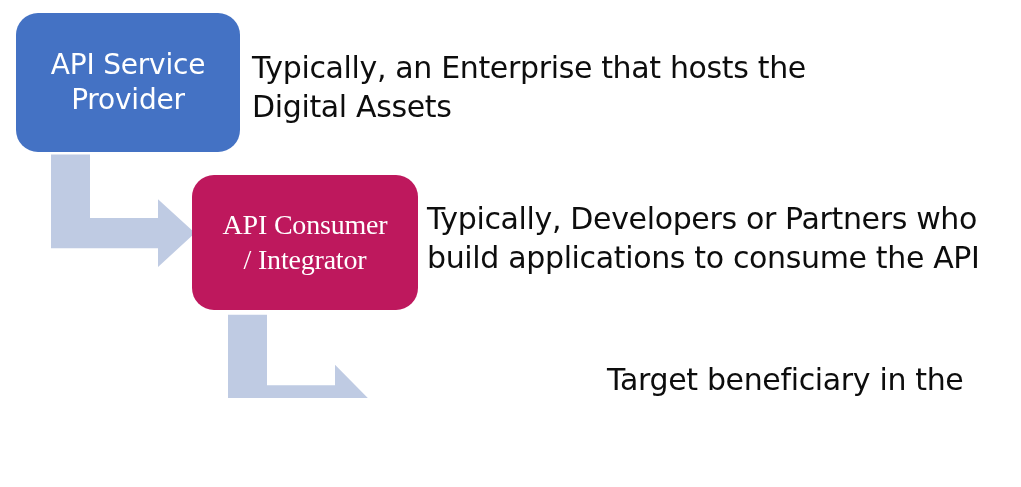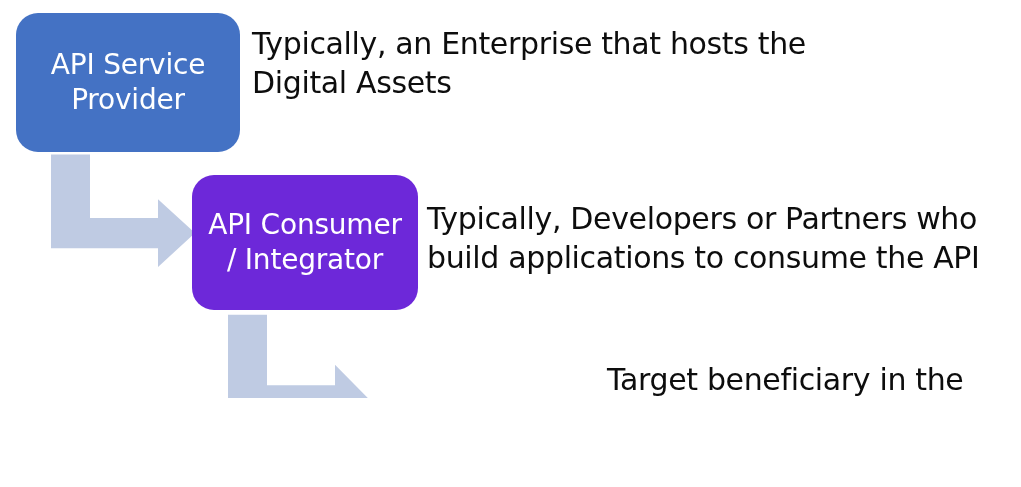--- a/index.html
+++ b/index.html
@@ -44,21 +44,21 @@
     color: #0d0d0d;
     font-size: 30px;
     line-height: 1.30;
     letter-spacing: -0.35px;
     white-space: pre-line;
     z-index: 2;
   }
 
   
   #box-provider   { left: 16px;  top: 13px;  width: 224px; height: 139px; }
-  #desc-provider  { left: 252px; top: 24px;  width: 610px; }
+  #desc-provider  { left: 252px; top: 48px;  width: 610px; }
 
   
   #arrow-1        { left: 48px;  top: 152px; width: 150px; height: 124px; }
   #box-consumer   { left: 192px; top: 175px; width: 226px; height: 135px; }
   #desc-consumer  { left: 427px; top: 199px; width: 600px; }
 
   
   #arrow-2        { left: 225px; top: 312px; width: 150px; height: 136px; }
   #box-enduser    { left: 368px; top: 335px; width: 226px; height: 138px; }
   #desc-enduser   { left: 607px; top: 360px; width: 410px; }
@@ -76,21 +76,21 @@
     <path d="M 3,3 L 42,3 L 42,78 L 110,78 L 110,56 L 147,96 L 110,136 L 110,114 L 3,114 Z" fill="#BFCBE3" transform="scale(1,0.94)"></path>
   </svg>
 
   <div id="box-provider" class="node-box" style="background: rgb(68, 114, 196); color: rgb(255, 255, 255);">
     <span class="node-label">API Service
 Provider</span>
   </div>
   <div id="desc-provider" class="desc" style="color: rgb(13, 13, 13);">Typically, an Enterprise that hosts the
 Digital Assets</div>
 
-  <div id="box-consumer" class="node-box" style="background: #6d28d9; color: rgb(255, 255, 255);">
+  <div id="box-consumer" class="node-box" style="background: #be185d; color: rgb(255, 255, 255); font-family: Liberation Serif, serif;">
     <span class="node-label">API Consumer
 / Integrator</span>
   </div>
   <div id="desc-consumer" class="desc" style="color: rgb(13, 13, 13);">Typically, Developers or Partners who
 build applications to consume the API</div>
 
   <div id="desc-enduser" class="desc" style="color: rgb(13, 13, 13);">Target beneficiary in the
 value chain</div>
 
 </div>

